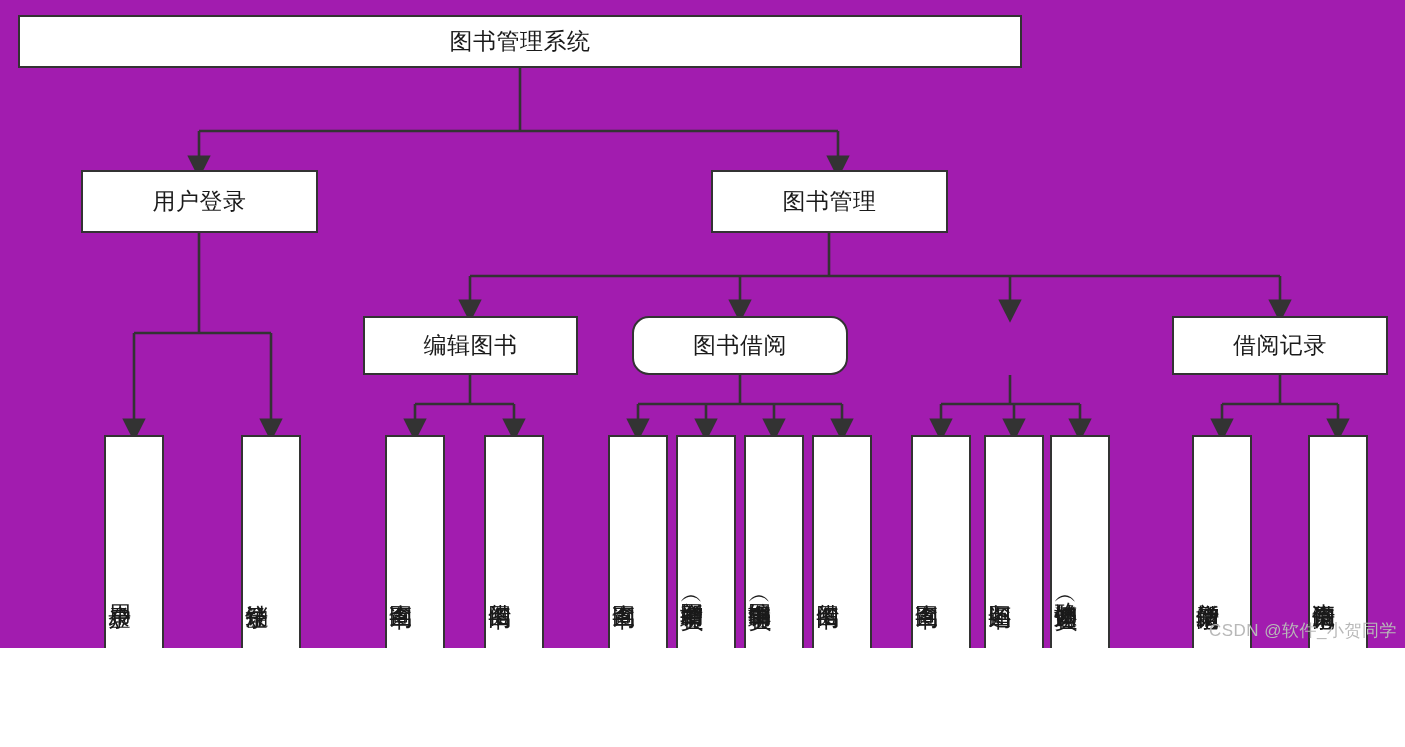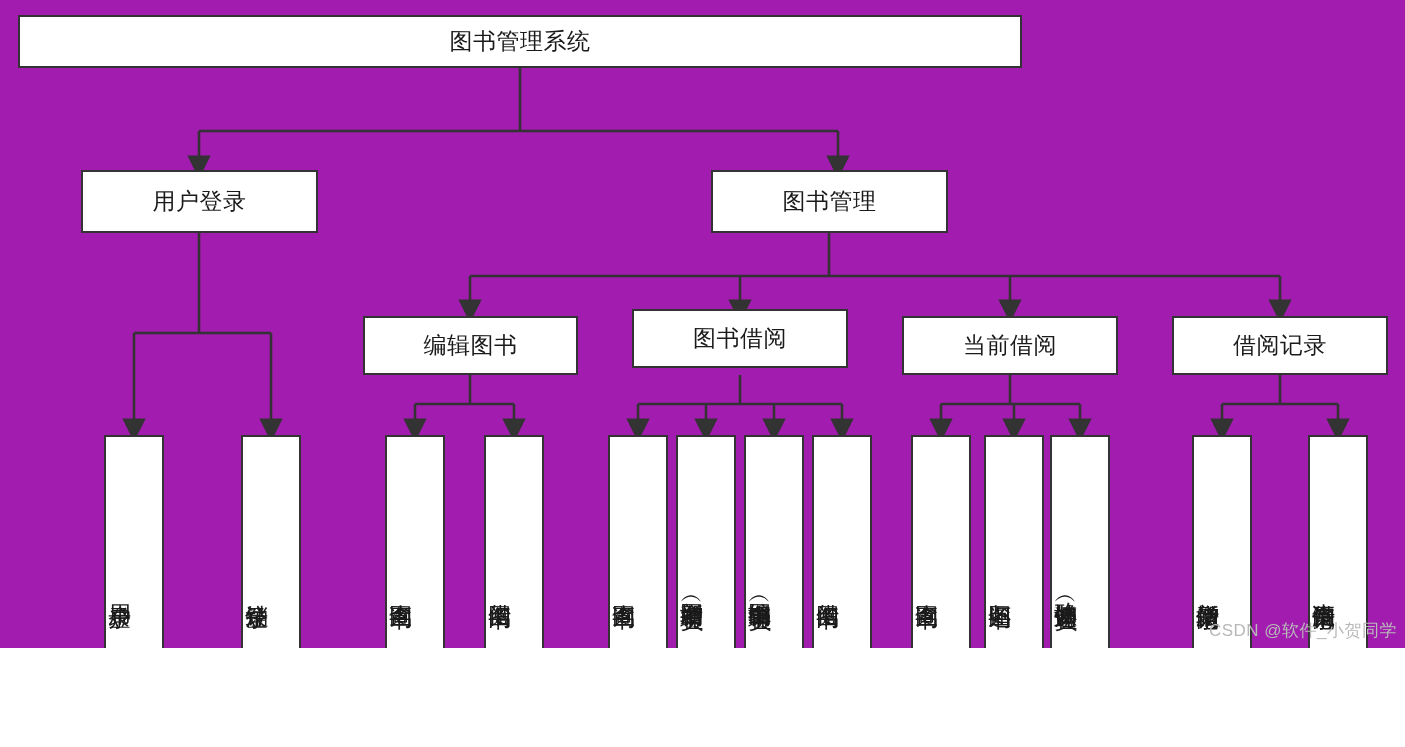--- a/index.html
+++ b/index.html
@@ -128,25 +128,22 @@
   <div class="node node-h" style="left:81px;top:170px;width:237px;height:63px;">
     <span class="label">用户登录</span>
   </div>
   <div class="node node-h" style="left:711px;top:170px;width:237px;height:63px;">
     <span class="label">图书管理</span>
   </div>
 
   <div class="node node-h" style="left:363px;top:316px;width:215px;height:59px;">
     <span class="label">编辑图书</span>
   </div>
-  <div class="node node-h" style="left:632px;top:309px;width:216px;height:59px;">
+  <div class="node node-h" style="left:632px;top:316px;width:216px;height:59px;border-radius:17px;">
     <span class="label">图书借阅</span>
-  </div>
-  <div class="node node-h" style="left:902px;top:316px;width:216px;height:59px;">
-    <span class="label">当前借阅</span>
   </div>
   <div class="node node-h" style="left:1172px;top:316px;width:216px;height:59px;">
     <span class="label">借阅记录</span>
   </div>
 
   <div class="node node-v" style="left:104px;top:435px;width:60px;height:298px;">
     <span class="label">用户登录</span>
   </div>
   <div class="node node-v" style="left:241px;top:435px;width:60px;height:298px;">
     <span class="label">注销登录</span>

